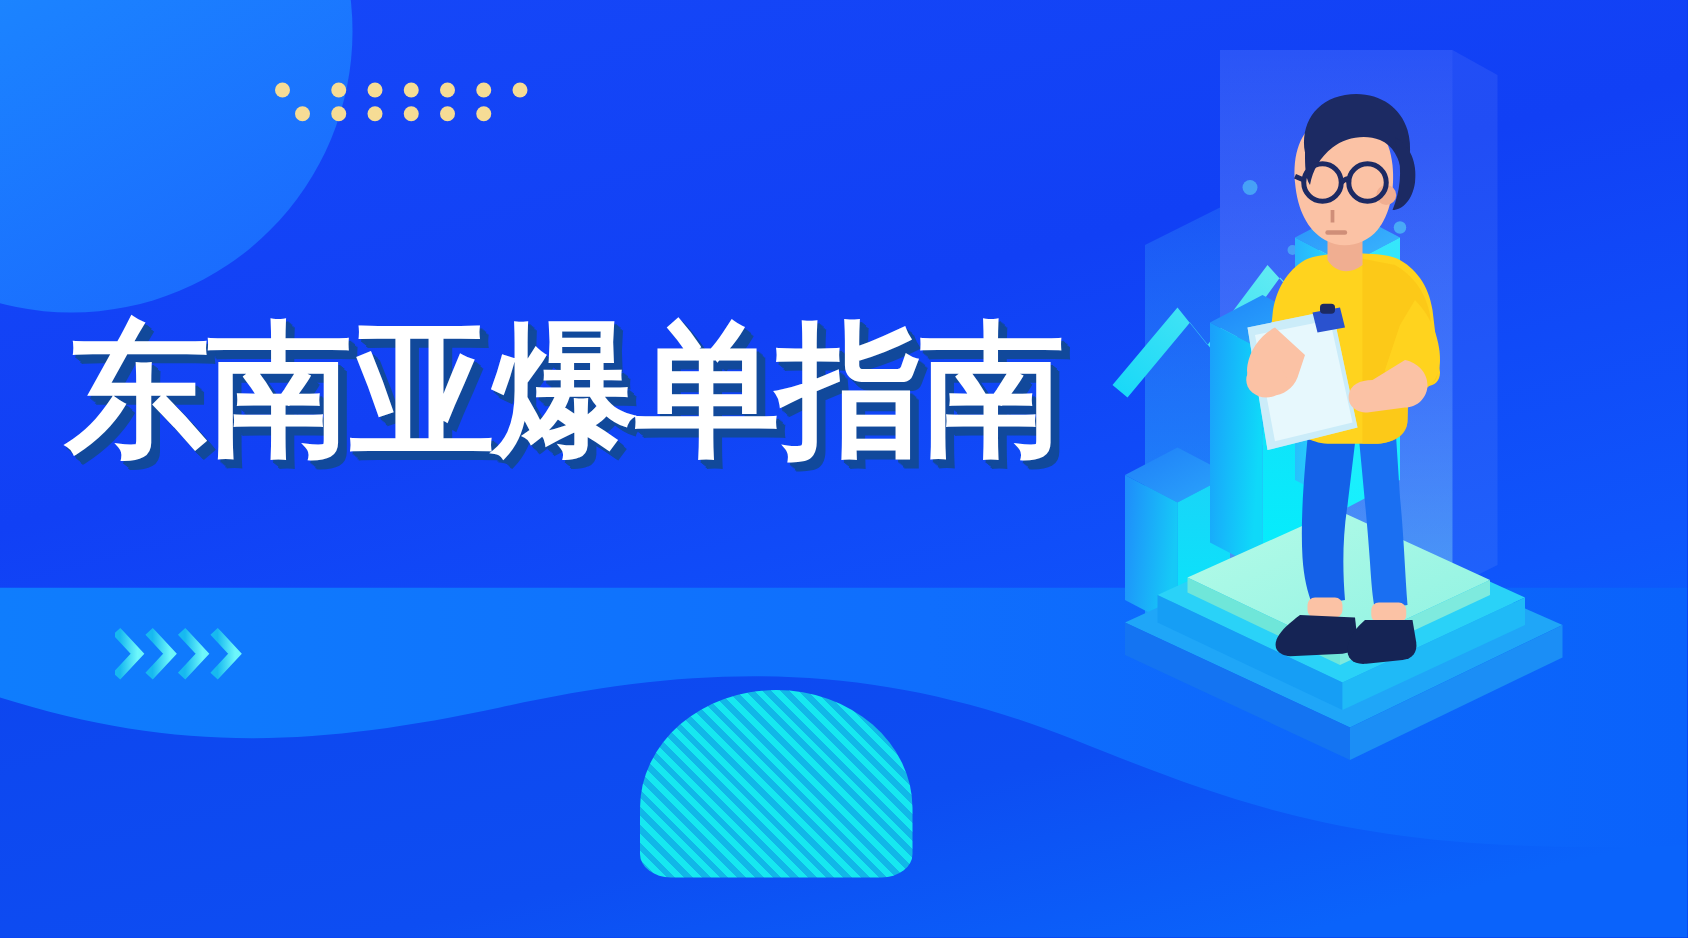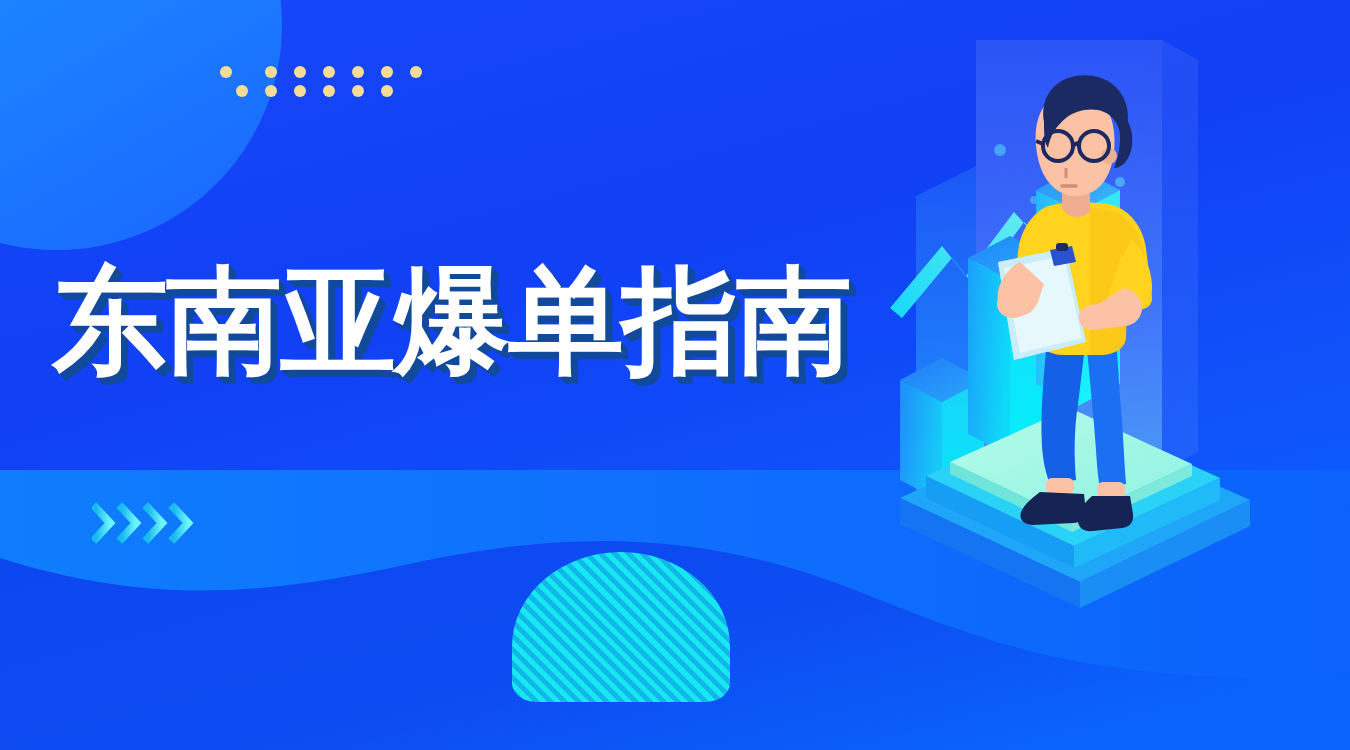--- a/index.html
+++ b/index.html
@@ -57,21 +57,21 @@
   
   .chevrons { position:absolute; left:92px; top:500px; width:110px; height:46px; }
 
   
   .title-wrap {
     position:absolute;
     left:52px; top:262px;
     z-index:6;
   }
   .title {
-    font-family:Liberation Sans, sans-serif;
+    font-family:Liberation Mono, monospace;
     font-weight:700;
     font-size:116px;
     line-height:118px;
     color:#ffffff;
     letter-spacing:-2px;
     white-space:nowrap;
     text-shadow:
         7px 7px 0 #11499b,
         6px 6px 0 #11499b,
         5px 5px 0 #11499b,

